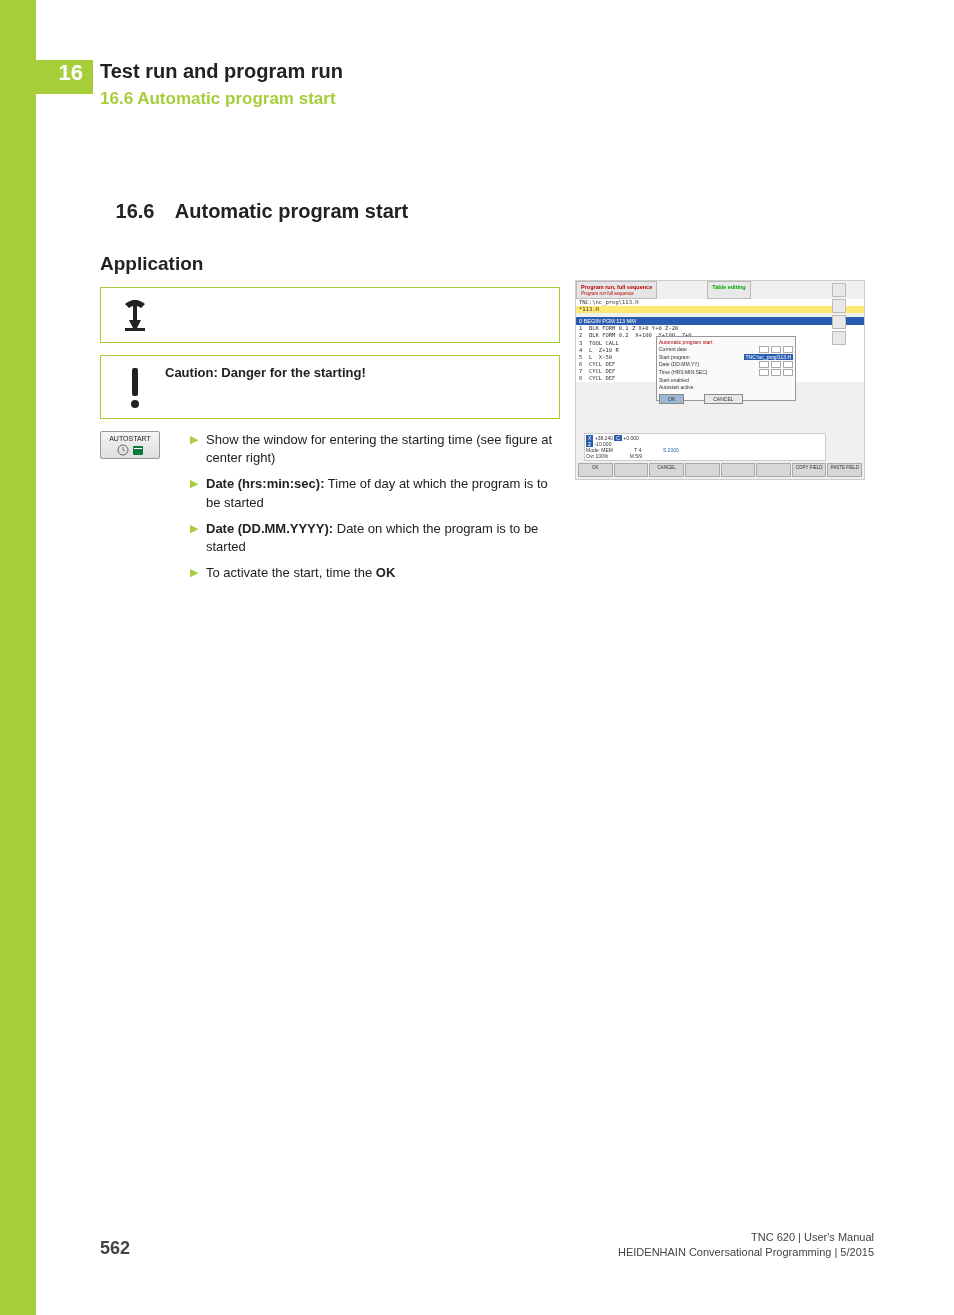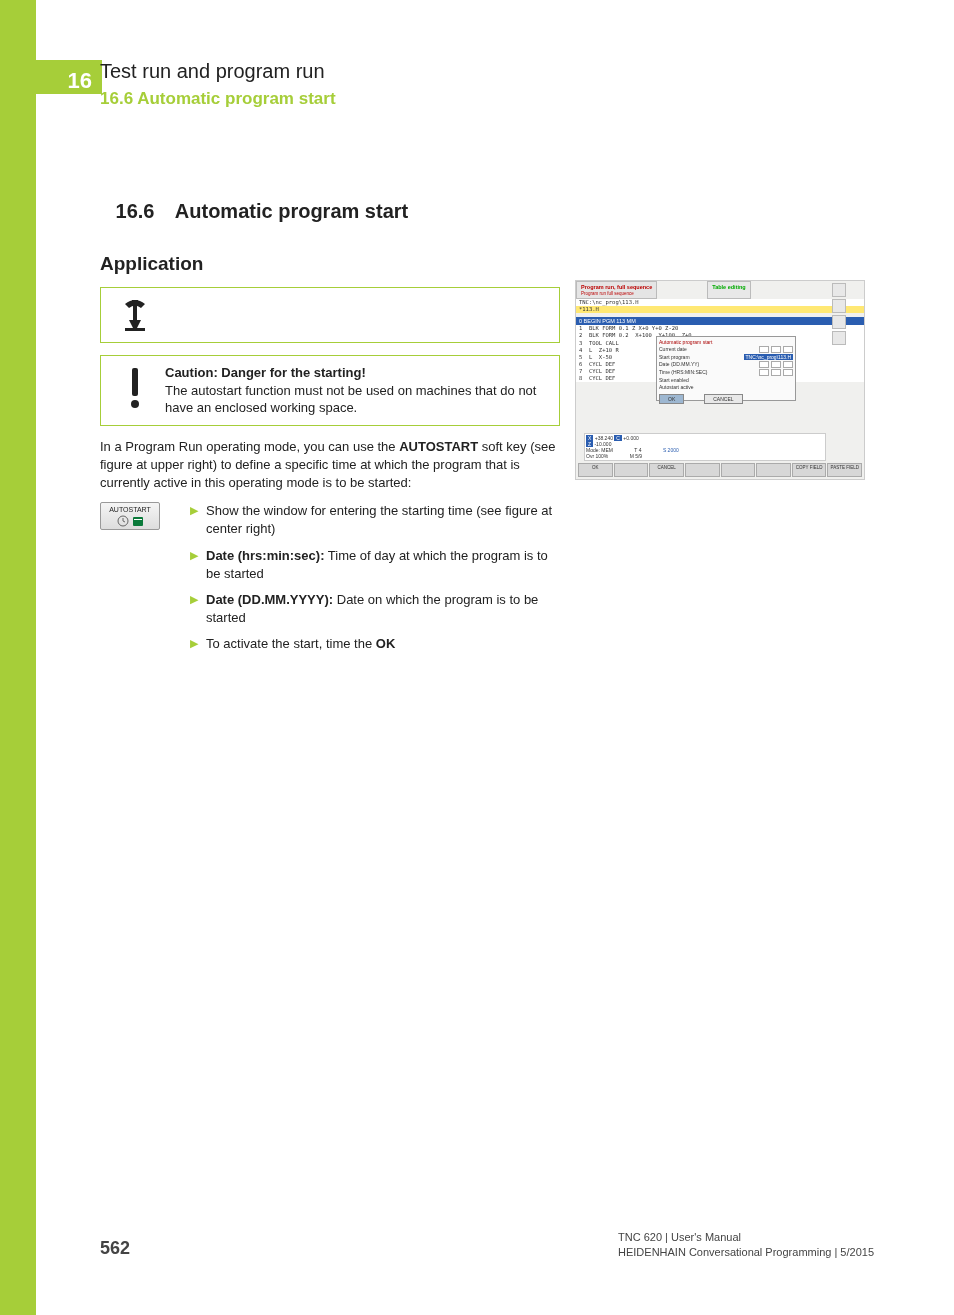--- a/index.html
+++ b/index.html
@@ -14,41 +14,41 @@
   .green-accent {
     position: absolute;
     left: 0;
     top: 0;
     width: 36px;
     height: 1315px;
     background: #a6ce39;
   }
   .green-accent-top {
     position: absolute;
-    left: 12px;
+    left: 3px;
     top: 60px;
     width: 90px;
     height: 34px;
     background: #a6ce39;
     color: #fff;
     font-size: 22px;
     font-weight: bold;
     display: flex;
-    align-items: flex-end;
+    align-items: flex-start;
     justify-content: flex-end;
     padding-right: 10px;
   }
   .header-area {
     position: absolute;
     left: 100px;
     top: 60px;
   }
   .chapter-title {
     font-size: 20px;
-    font-weight: normal;
+    font-weight: bold;
     color: #222;
     margin-bottom: 6px;
   }
   .section-sub {
     font-size: 17px;
     font-weight: bold;
     color: #a6ce39;
   }
   .main-col {
     position: absolute;
@@ -177,21 +177,21 @@
     left: 100px;
     right: 80px;
     bottom: 56px;
     display: flex;
     justify-content: space-between;
     align-items: flex-end;
     font-size: 11px;
     color: #444;
   }
   .page-no { font-size: 18px; font-weight: bold; }
-  .footer-right { line-height: 1.3; }
+  .footer-right { text-align: right; line-height: 1.3; }
 </style>
 </head>
 <body>
 
 <div class="green-accent"></div>
 <div class="green-accent-top">
   <span>16</span>
 </div>
 
 <div class="header-area">
@@ -220,27 +220,23 @@
 
   <div class="note-box">
     <div class="note-icon">
       <svg width="18" height="44" viewBox="0 0 18 44">
         <rect x="6" y="2" width="6" height="28" rx="2" fill="#222"></rect>
         <circle cx="9" cy="38" r="4" fill="#222"></circle>
       </svg>
     </div>
     <div class="note-text">
       <b>Caution: Danger for the starting!</b><br>
-      <span>The autostart function must not be used on machines that do not have an enclosed working space.</span>
-    </div>
-  </div>
-
-  <div class="para">
-    <span>In a Program Run operating mode, you can use the </span><b>AUTOSTART</b><span> soft key (see figure at upper right) to define a specific time at which the program that is currently active in this operating mode is to be started:</span>
-  </div>
+    </div>
+  </div>
+
 
   <div class="bullet-row">
     <div class="softkey-area">
       <div class="softkey-btn">
         <span>AUTOSTART</span>
         <div class="softkey-icons">
           <svg width="12" height="12">
               <circle cx="6" cy="6" r="5" fill="none" stroke="#666" stroke-width="1"></circle>
               <path d="M6 3 L6 6 L8 7" stroke="#666" stroke-width="1" fill="none"></path>
             </svg>

